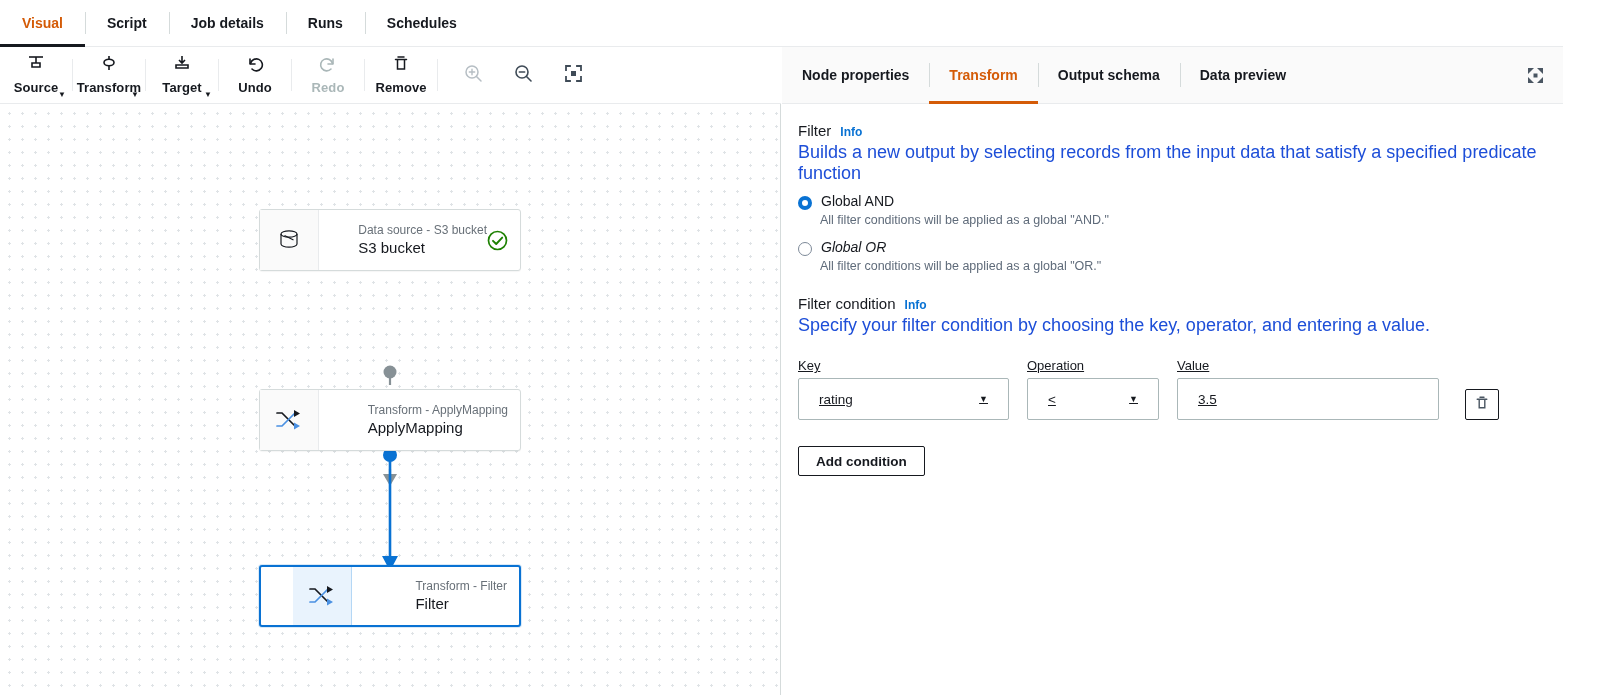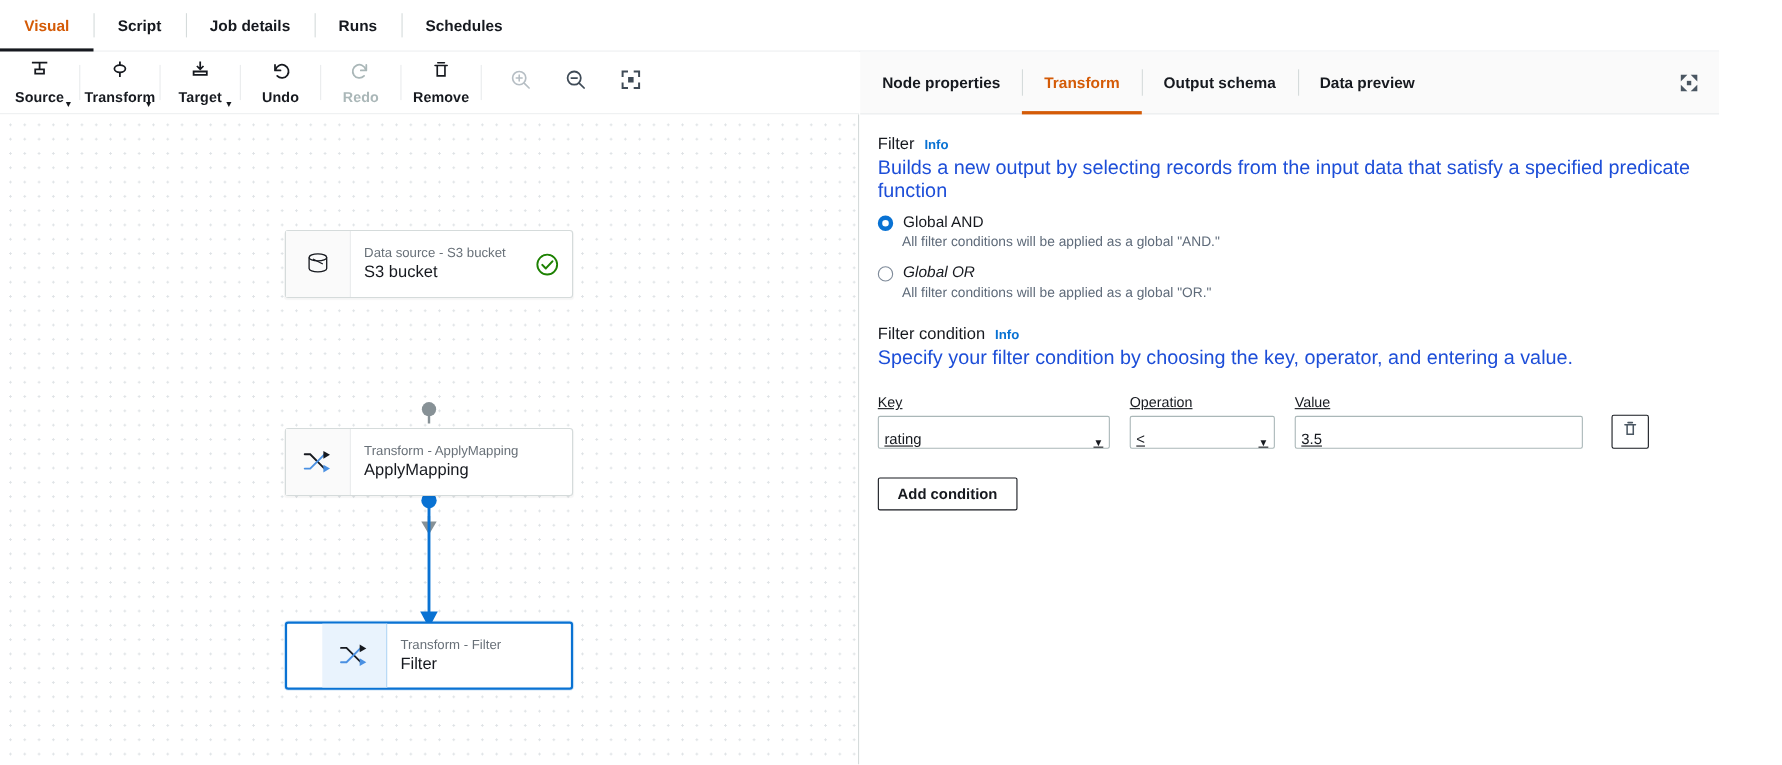--- a/index.html
+++ b/index.html
@@ -74,21 +74,21 @@
     box-shadow: 0 1px 1px rgba(0,0,0,0.04);
   }
   .node.selected { border: 2px solid #0972d3; box-shadow: 0 0 0 1px rgba(9,114,211,.15); padding-left: 32px; }
   .node .node-icon {
     width: 59px; flex: 0 0 59px; display:flex; align-items:center; justify-content:center;
     background: #fafafa; border-right: 1px solid #e9ebed;
   }
   .node.selected .node-icon { background: #e9f3fd; border-right: 1px solid #b4d7f5; }
   .node .node-body {
     flex: 1; display: flex; align-items: center; padding: 0 12px;
-    justify-content: space-between;
+    justify-content: flex-end;
   }
   .node .node-text { display: flex; flex-direction: column; gap: 2px; }
   .node .node-type { font-size: 12px; color: #687078; line-height: 1.1; }
   .node .node-title { font-size: 15px; color: #16191f; line-height: 1.15; }
   .node .node-status { display:flex; align-items:center; }
 
   .edge { position: absolute; }
 
   
   .right-panel {
@@ -134,22 +134,22 @@
   .radio-text { display:flex; flex-direction: column; }
   .radio-label { font-size: 14px; color:#16191f; line-height: 1.2; }
   .radio-sub { font-size: 12.5px; color:#5f6b7a; margin-top: 3px; margin-left: 22px; }
 
   .cond-head { margin-top: 22px; }
   .form-grid {
     display: flex; align-items: flex-end; gap: 18px; margin-top: 22px; text-decoration: underline;
   }
   .field-label { font-size: 13px; color:#16191f; margin-bottom: 5px; }
   .select-box, .text-box {
-    height: 30px; border: 1px solid #aab7b8; border-radius: 2px; background:#fff;
-    display:flex; align-items:flex-end; padding: 0 5px; font-size: 13.5px; color:#16191f;
+    height: 42px; border: 1px solid #aab7b8; border-radius: 2px; background:#fff;
+    display:flex; align-items:center; padding: 0 20px; font-size: 13.5px; color:#16191f;
     cursor: pointer;
   }
   .select-box { justify-content: space-between; }
   .select-box .arrow { font-size: 9px; color:#16191f; margin-left: 8px; }
   .col-key { width: 211px; }
   .col-op { width: 132px; }
   .col-val { width: 262px; }
   .icon-btn {
     width: 34px; height: 31px; border: 1px solid #16191f; border-radius: 2px; background:#fff;
     display:flex; align-items:center; justify-content:center; cursor:pointer; margin-left: 8px;

